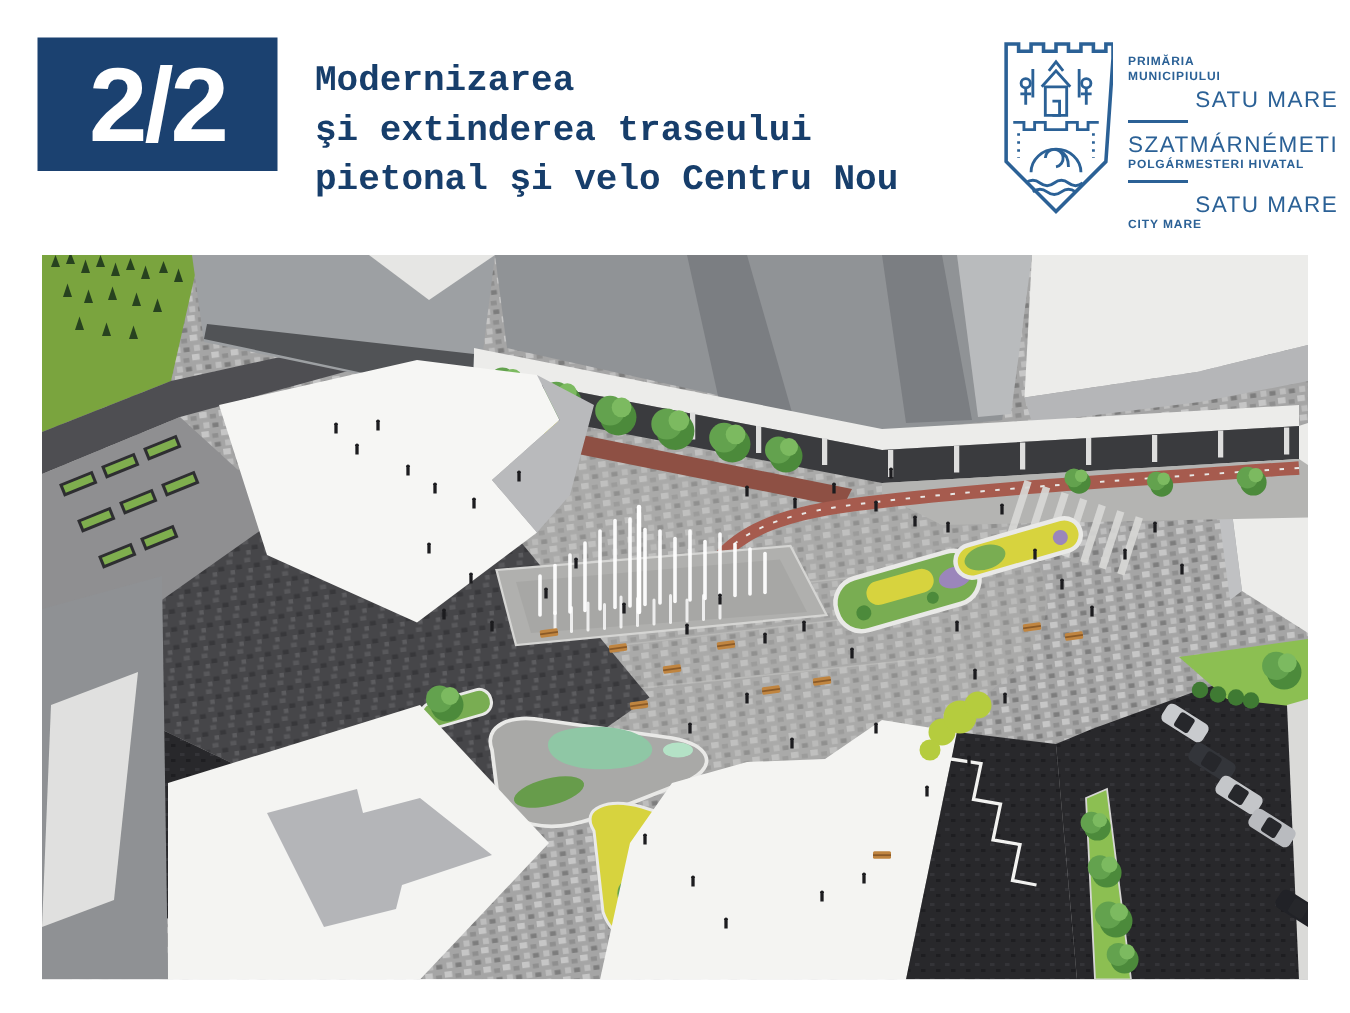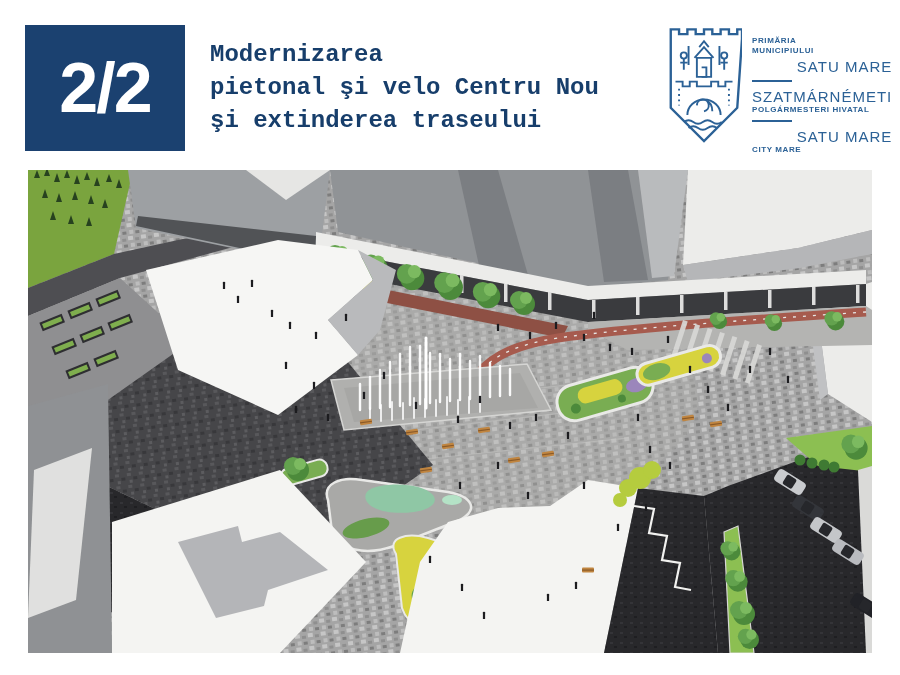--- a/index.html
+++ b/index.html
@@ -2,21 +2,21 @@
 <html style="--badge-bg: #1b4170; --title-text: #173e6b; --logo-blue: #2b6196;"><head>
 <meta charset="utf-8">
 <style>
   html,body{margin:0;padding:0;background:#ffffff;}
   .slide{
     position:relative;width:900px;height:675px;background:#ffffff;overflow:hidden;
     font-family:"Liberation Sans",sans-serif;
   }
   
   .badge{
-    position:absolute;left:25px;top:25px;width:160px;height:126px;
+    position:absolute;left:25px;top:25px;width:160px;height:89px;
     background:var(--badge-bg,#1b4170);display:flex;align-items:center;justify-content:center;
   }
   .badge span{color:#ffffff;font-weight:bold;font-size:70px;letter-spacing:-2px;}
   .title{
     position:absolute;left:210px;top:38px;margin:0;
     color:var(--title-text,#173e6b);font-size:24px;line-height:33px;font-weight:bold;font-family:Liberation Mono, monospace;
   }
   .title span{display:block;}
   
   .logo{position:absolute;left:666px;top:22px;display:flex;gap:10px;}
@@ -33,22 +33,22 @@
 <body>
 
 <div class="slide">
 
   <div class="badge">
     <span>2/2</span>
   </div>
 
   <h1 class="title">
     <span>Modernizarea</span>
+    <span>şi extinderea traseului</span>
     <span>pietonal şi velo Centru Nou</span>
-    <span>şi extinderea traseului</span>
   </h1>
 
   <div class="logo">
     <svg class="logo-shield" viewBox="0 0 64 104" fill="none" stroke="#2b6196" stroke-width="2">
       <path d="M4 14 V6 h7 v4 h7 V6 h7 v4 h7 V6 h7 v4 h7 V6 h7 v4 h7 V6 h4 v8 L60 72 L32 100 L4 72 Z"></path>
       <g stroke-width="1.6">
         <path d="M26 30 h12 v16 h-12 Z"></path>
         <path d="M24 30 l8 -9 l8 9"></path>
         <path d="M30 38 h4 v8 h-4"></path>
         <path d="M28 21 l4 -5 l4 5"></path>

